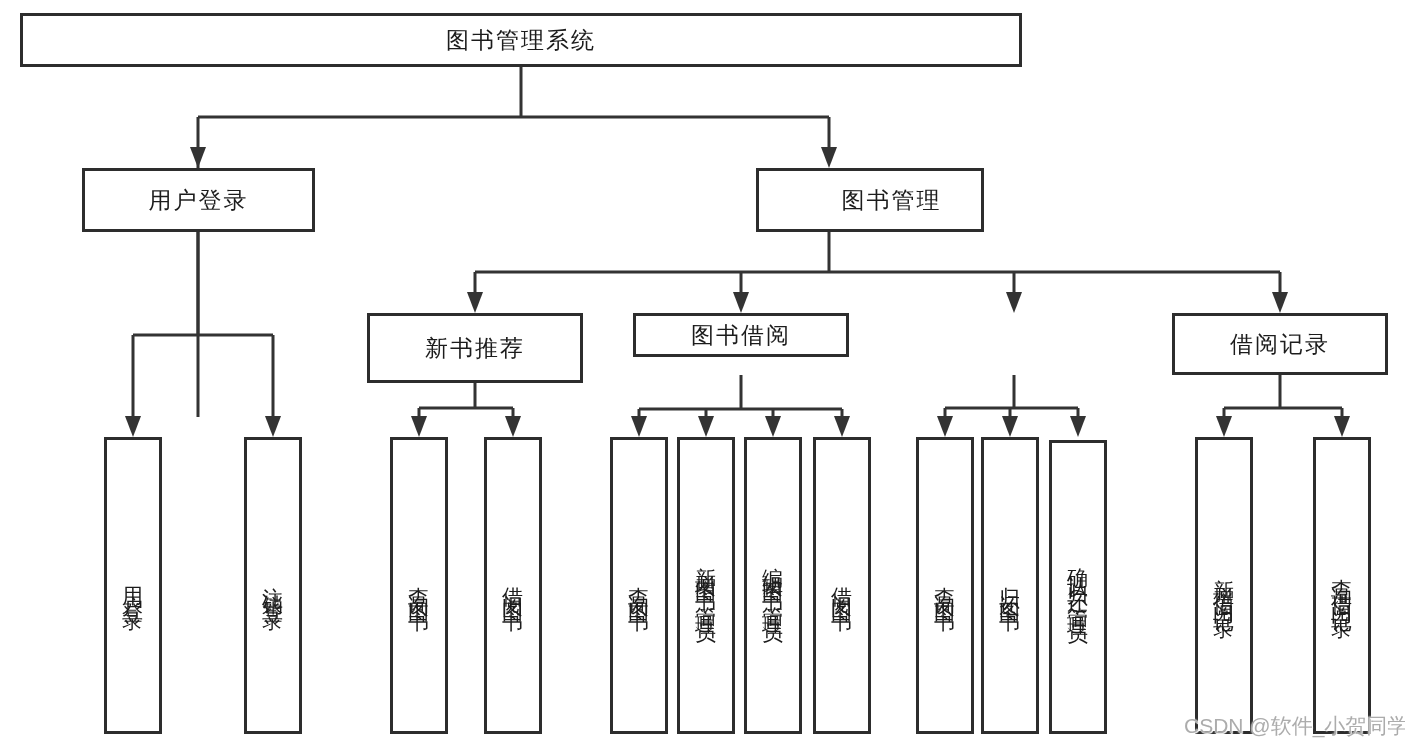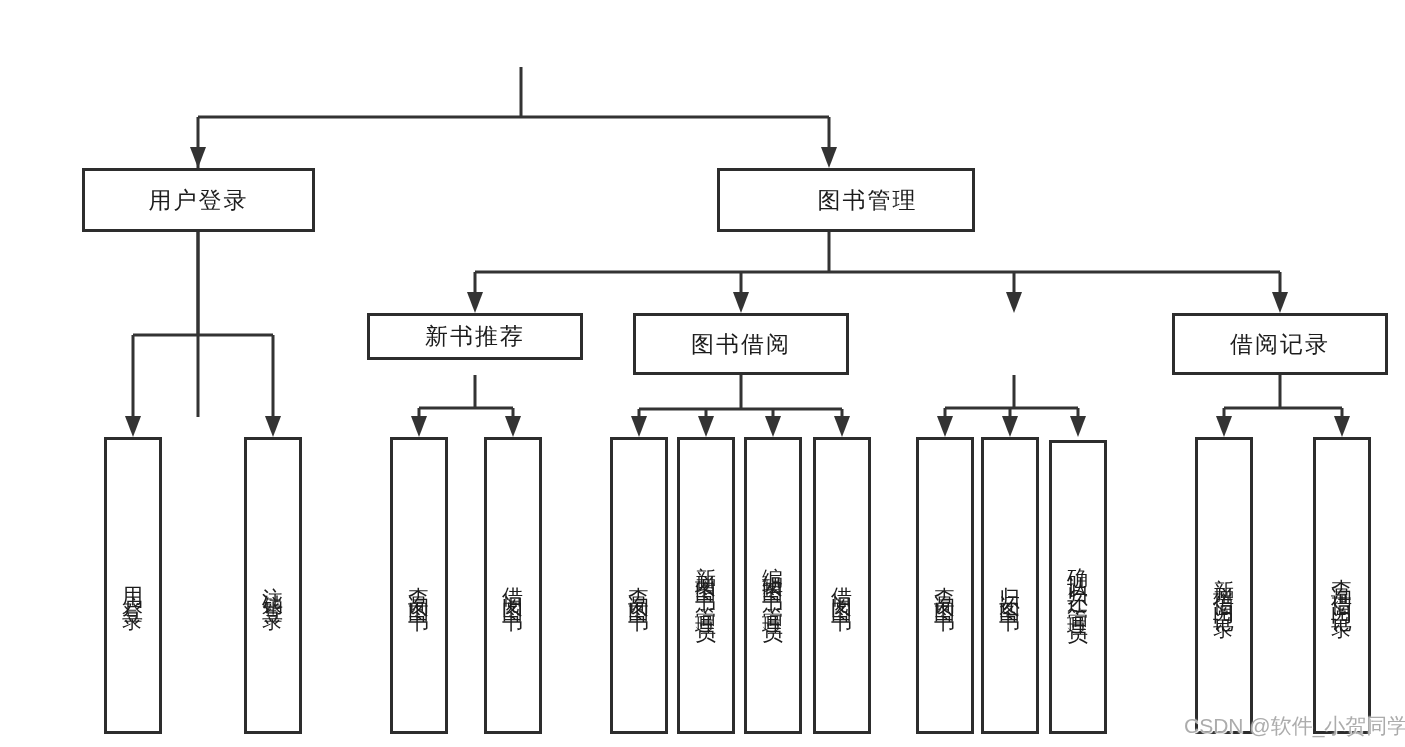--- a/index.html
+++ b/index.html
@@ -74,32 +74,35 @@
       <polygon points="765,416 781,416 773,437"></polygon>
       <polygon points="834,416 850,416 842,437"></polygon>
       <polygon points="937,416 953,416 945,437"></polygon>
       <polygon points="1002,416 1018,416 1010,437"></polygon>
       <polygon points="1070,416 1086,416 1078,437"></polygon>
       <polygon points="1216,416 1232,416 1224,437"></polygon>
       <polygon points="1334,416 1350,416 1342,437"></polygon>
     </g>
   </svg>
 
+  <div class="node h-node" style="left:20px;top:13px;width:1002px;height:54px;">
+    <span>图书管理系统</span>
+  </div>
 
   <div class="node h-node" style="left:82px;top:168px;width:233px;height:64px;">
     <span>用户登录</span>
   </div>
-  <div class="node h-node" style="left:717px;top:168px;width:258px;height:64px;padding-left:43px;">
+  <div class="node h-node" style="left:756px;top:168px;width:228px;height:64px;padding-left:43px;">
     <span>图书管理</span>
   </div>
 
-  <div class="node h-node" style="left:367px;top:313px;width:216px;height:47px;">
+  <div class="node h-node" style="left:367px;top:313px;width:216px;height:70px;">
     <span>新书推荐</span>
   </div>
-  <div class="node h-node" style="left:633px;top:313px;width:216px;height:62px;">
+  <div class="node h-node" style="left:633px;top:313px;width:216px;height:44px;">
     <span>图书借阅</span>
   </div>
   <div class="node h-node" style="left:1172px;top:313px;width:216px;height:62px;">
     <span>借阅记录</span>
   </div>
 
   <div class="node v-node" style="left:104px;top:437px;width:58px;height:297px;">
     <span>用户登录</span>
   </div>
   <div class="node v-node" style="left:244px;top:437px;width:58px;height:297px;">

